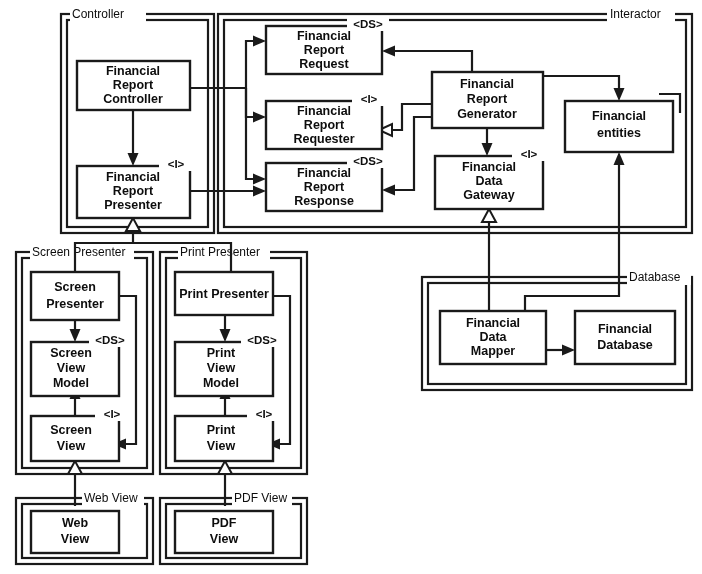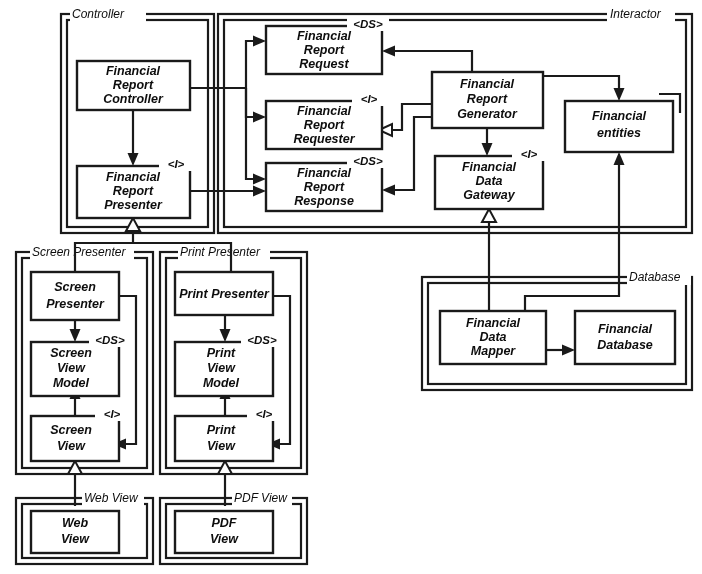--- a/index.html
+++ b/index.html
@@ -10,21 +10,20 @@
   body {
     width: 702px;
     height: 574px;
     font-family: "Liberation Sans", sans-serif;
     overflow: hidden;
   }
   #diagram-root {
     position: relative;
     width: 702px;
     height: 404px;
-    font-style: italic;
   }
   svg#arch-svg {
     display: block;
     width: 702px;
     height: 574px;
   }
   .pkg-outer, .pkg-inner {
     fill: none;
     stroke: #1a1a1a;
   }

